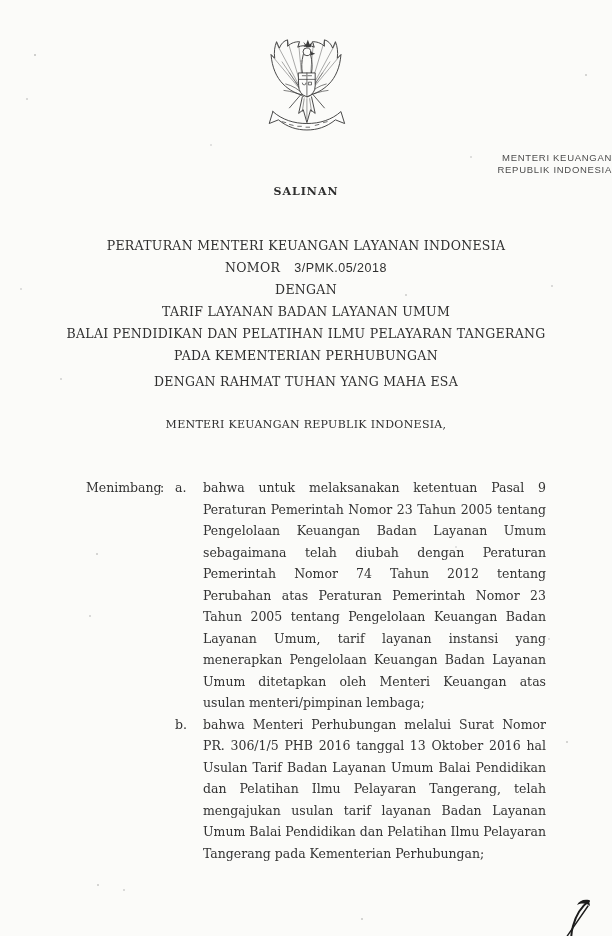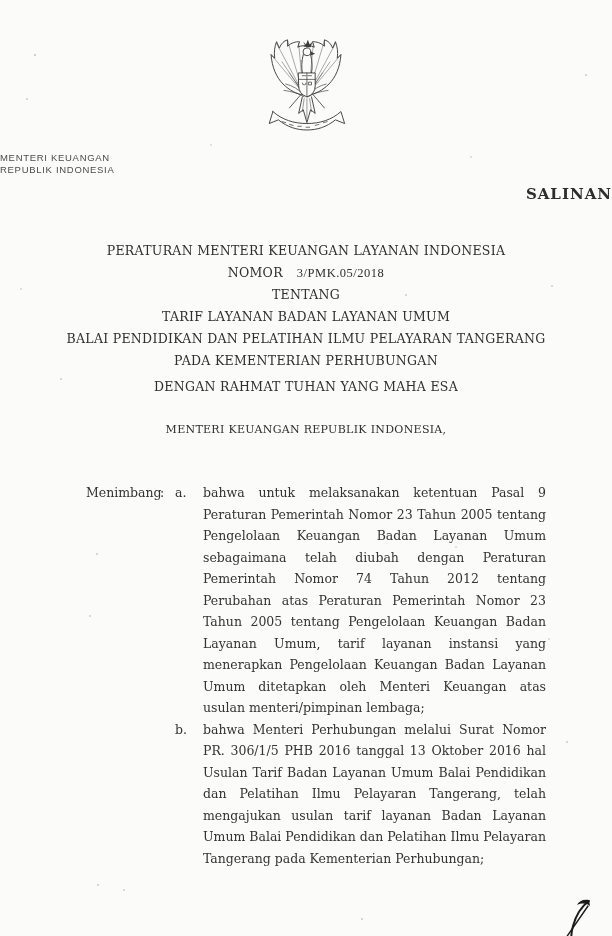--- a/index.html
+++ b/index.html
@@ -9,37 +9,37 @@
     font-family:"DejaVu Serif","Liberation Serif",serif;
     color:#333;
     position:relative;
     overflow:hidden;
   }
   .page{position:relative;width:612px;height:936px;}
 
   
   .emblem-wrap{margin:38px auto 0;width:92px;text-align:center;}
   .ministry{
-    margin-top:7px;text-align:left;
+    margin-top:7px;text-align:right;
     font-family:"Liberation Sans","DejaVu Sans",sans-serif;
     font-size:9.5px;line-height:11.5px;letter-spacing:.7px;
     color:#4c4c4c;
   }
   .salinan{
-    margin-top:10px;text-align:right;
-    font-size:15px;font-weight:bold;letter-spacing:1px;color:#2e2e2e;
+    margin-top:10px;text-align:center;
+    font-size:11px;font-weight:bold;letter-spacing:1px;color:#2e2e2e;
   }
 
   
   .title-block{
     margin-top:37px;text-align:center;
     font-size:12.5px;line-height:22px;letter-spacing:.3px;color:#2f2f2f;
   }
   .nomor-number{
-    font-family:Liberation Serif, serif;
+    font-family:Liberation Sans, sans-serif;
     font-size:12.5px;margin-left:14px;letter-spacing:.5px;
   }
   .invocation{margin-top:4px;text-align:center;font-size:12.5px;letter-spacing:.3px;line-height:22px;color:#2f2f2f;}
   .authority{margin-top:21px;text-align:center;font-size:11px;letter-spacing:.3px;line-height:22px;color:#2f2f2f;}
 
   
   .menimbang{
     position:relative;
     margin:41px 66px 0 78px;
     font-size:12.5px;line-height:21.5px;color:#333;
@@ -119,21 +119,21 @@
     <div>REPUBLIK INDONESIA</div>
   </div>
 
   <div class="salinan">SALINAN</div>
 
   <div class="title-block">
     <div>PERATURAN MENTERI KEUANGAN LAYANAN INDONESIA</div>
     <div>
       <span>NOMOR</span><span class="nomor-number">3/PMK.05/2018</span>
     </div>
-    <div>TENTANG</div>
+    <div>DENGAN</div>
     <div>TARIF LAYANAN BADAN LAYANAN UMUM</div>
     <div>BALAI PENDIDIKAN DAN PELATIHAN ILMU PELAYARAN TANGERANG</div>
     <div>PADA KEMENTERIAN PERHUBUNGAN</div>
   </div>
 
   <div class="invocation">DENGAN RAHMAT TUHAN YANG MAHA ESA</div>
   <div class="authority">MENTERI KEUANGAN REPUBLIK INDONESIA,</div>
 
   <div class="menimbang">
     <div class="m-label">Menimbang</div>

